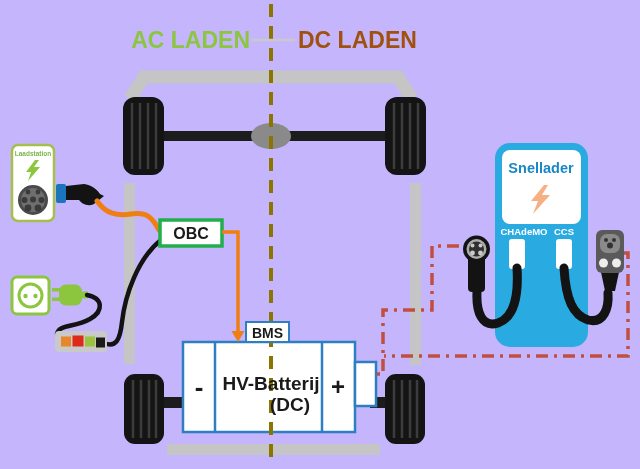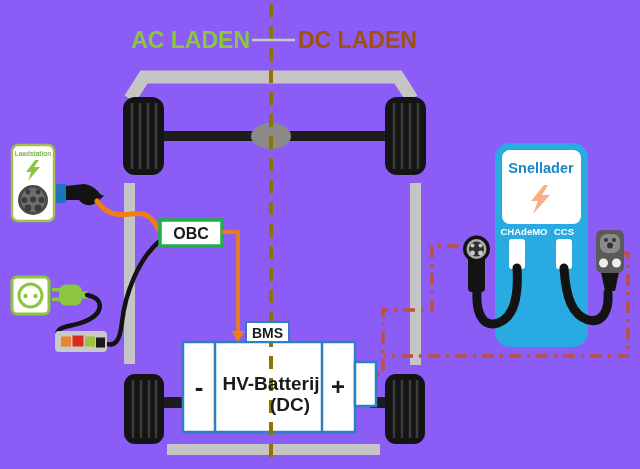--- a/index.html
+++ b/index.html
@@ -1,16 +1,16 @@
 <!DOCTYPE html>
 <html><head>
 <meta charset="utf-8">
 <style>
   html,body{margin:0;padding:0;background:#ffffff;}
-  .stage{position:relative;width:640px;height:469px;background:#8b5cf6;overflow:hidden;
+  .stage{position:relative;width:640px;height:469px;background:#c4b5fd;overflow:hidden;
          font-family:"Liberation Sans", sans-serif;}
   svg{display:block;}
   text{font-family:"Liberation Sans", sans-serif;font-weight:bold;}
 </style>
 </head>
 <body>
 
 <div class="stage">
 <svg width="640" height="469" viewBox="0 0 640 469">
 

